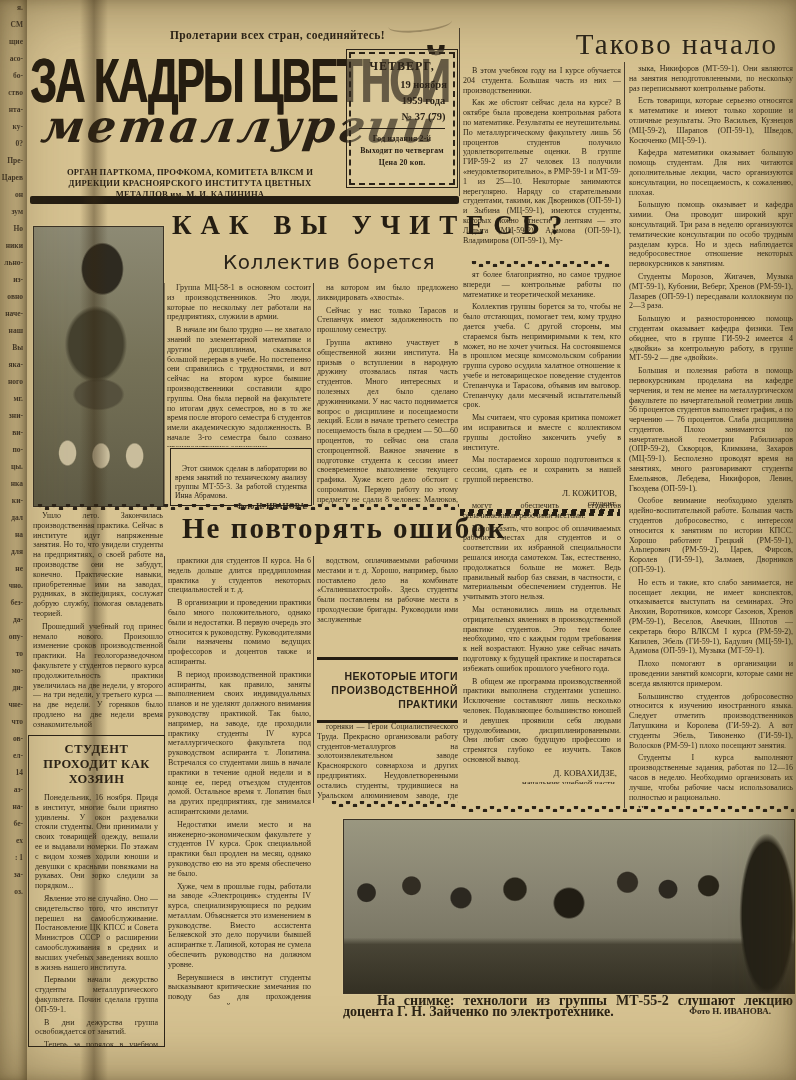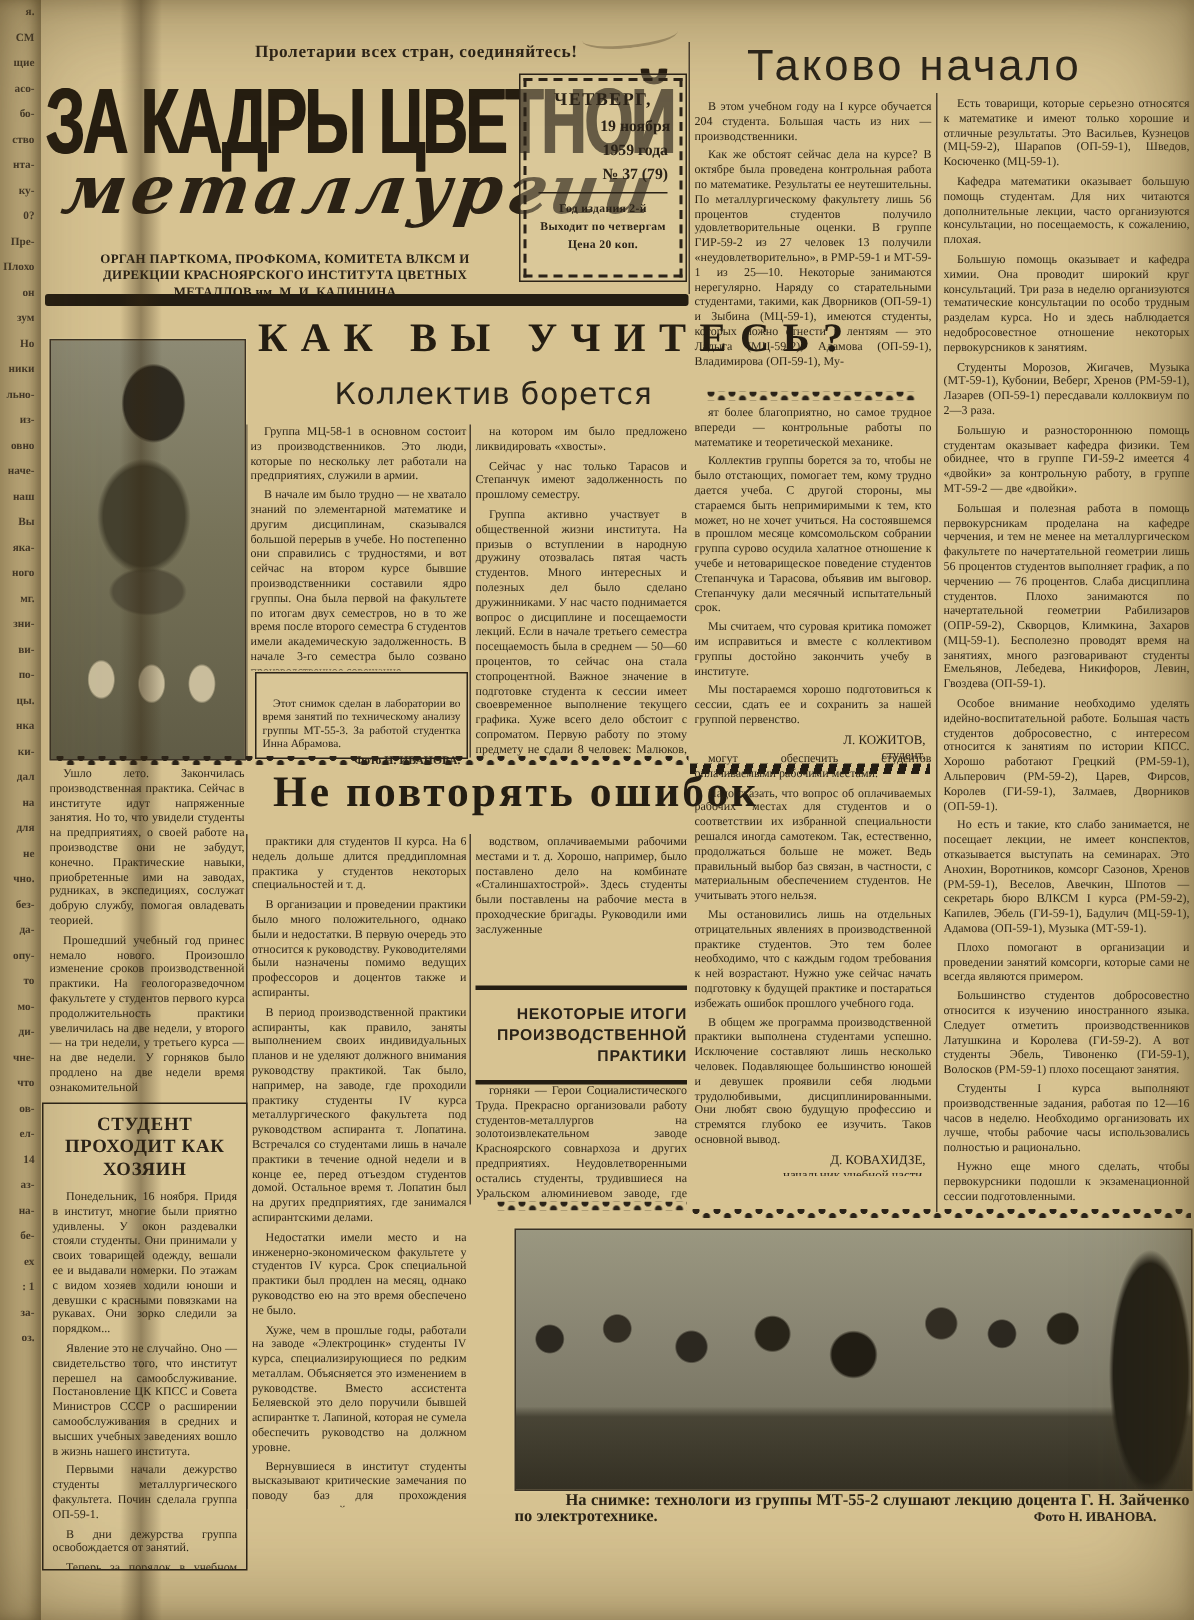--- a/index.html
+++ b/index.html
@@ -61,21 +61,21 @@
      radial-gradient(5px 5px at 4px 5px,#2b2318 42%,transparent 52%);
      background-size:14px 6px,14px 6px;background-position:0 0,7px 0;background-repeat:repeat-x;}
   .w1{left:470px;top:261px;width:140px;}
   .w2{left:460px;top:806px;width:334px;}
   .w3{left:36px;top:504px;width:423px;}
   .w4{left:330px;top:801px;width:128px;}
   .zig{left:460px;top:509px;width:160px;height:7px;background:
      repeating-linear-gradient(105deg,#241d12 0 5px,transparent 5px 9px);}
 
   
-  .takovo-title{left:498px;top:28px;width:280px;text-align:left;font-family:Liberation Sans, sans-serif;
+  .takovo-title{left:498px;top:28px;width:280px;text-align:right;font-family:Liberation Serif, serif;
         font-size:29px;letter-spacing:2px;color:#2a241a;}
   .kak-title{left:172px;top:210px;width:322px;font-family:"Liberation Serif",serif;font-weight:bold;
         font-size:27px;letter-spacing:9px;white-space:nowrap;color:#241d12;}
   .kak-sub{left:206px;top:250px;width:246px;text-align:center;font-family:"DejaVu Sans",sans-serif;
         font-size:20px;letter-spacing:.5px;color:#2a241a;}
   .nep-title{left:182px;top:512px;width:300px;font-family:"Liberation Serif",serif;font-weight:bold;
         font-size:29px;letter-spacing:2px;white-space:nowrap;color:#241d12;}
 
   
   .col{overflow:hidden;}
@@ -124,21 +124,21 @@
      radial-gradient(44px 130px at 94% 55%,#232017 56%,transparent 63%),
      linear-gradient(180deg,transparent 68%,rgba(60,56,42,.8) 72%,rgba(46,42,30,.9) 100%),
      linear-gradient(180deg,#9a9780 0%,#868270 45%,#6d6a57 100%);}
 
   
   .cap-box{left:170px;top:448px;width:142px;height:58px;border:1.5px solid #2b2318;
         box-sizing:border-box;padding:3px 4px;background:rgba(224,209,166,.25);}
   .cap-box .cap{font-size:7.6px;line-height:9px;text-align:justify;text-indent:7px;margin-top:12px;}
   .cap-box .credit{display:block;text-align:right;font-weight:bold;font-size:7.8px;margin-top:2px;}
   .photo2-cap{left:343px;top:995px;width:450px;height:34px;}
-  .photo2-cap .cap{font-size:11px;line-height:11px;text-indent:34px;text-align:justify;
+  .photo2-cap .cap{font-size:14px;line-height:11px;text-indent:34px;text-align:justify;
         font-weight:bold;color:#2c2416;width:100%;}
   .photo2-cap .credit{position:absolute;right:22px;top:11px;font-weight:bold;font-size:9px;}
 
   
   .student-box{left:28px;top:735px;width:137px;height:312px;border:1px solid #2b2318;
         box-sizing:border-box;padding:6px 6px 4px;overflow:hidden;background:rgba(224,209,166,.18);}
   .student-box h3{margin:0 0 6px;text-align:center;font-family:"Liberation Serif",serif;
         font-weight:bold;font-size:12.5px;line-height:15px;letter-spacing:.5px;}
 </style>
 </head>
@@ -150,21 +150,21 @@
       <span>я.</span>
       <span>СМ</span>
       <span>щие</span>
       <span>асо-</span>
       <span>бо-</span>
       <span>ство</span>
       <span>нта-</span>
       <span>ку-</span>
       <span>0?</span>
       <span>Пре-</span>
-      <span>Плохо</span>
+      <span>Царев</span>
       <span>он</span>
       <span>зум</span>
       <span>Но</span>
       <span>ники</span>
       <span>льно-</span>
       <span>из-</span>
       <span>овно</span>
       <span>наче-</span>
       <span>наш</span>
       <span>Вы</span>
@@ -229,20 +229,21 @@
   <div class="abs vdiv vd-f"></div>
 
   <div class="abs takovo-title">Таково начало</div>
   <div class="abs col c-takovo1">
       <p class="para">В этом учебном году на I курсе обучается 204 студента. Большая часть из них — производственники.</p>
       <p class="para">Как же обстоят сейчас дела на курсе? В октябре была проведена контрольная работа по математике. Результаты ее неутешительны. По металлургическому факультету лишь 56 процентов студентов получило удовлетворительные оценки. В группе ГИР-59-2 из 27 человек 13 получили «неудовлетворительно», в РМР-59-1 и МТ-59-1 из 25—10. Некоторые занимаются нерегулярно. Наряду со старательными студентами, такими, как Дворников (ОП-59-1) и Зыбина (МЦ-59-1), имеются студенты, которых можно отнести к лентяям — это Ладыга (МЦ-59-2), Адамова (ОП-59-1), Владимирова (ОП-59-1), Му-</p>
     </div>
   <div class="abs wavy w1"></div>
   <div class="abs col c-takovo2">
     <div>
+        <p class="para">зыка, Никифоров (МТ-59-1). Они являются на занятия неподготовленными, по нескольку раз переписывают контрольные работы.</p>
         <p class="para">Есть товарищи, которые серьезно относятся к математике и имеют только хорошие и отличные результаты. Это Васильев, Кузнецов (МЦ-59-2), Шарапов (ОП-59-1), Шведов, Косюченко (МЦ-59-1).</p>
         <p class="para">Кафедра математики оказывает большую помощь студентам. Для них читаются дополнительные лекции, часто организуются консультации, но посещаемость, к сожалению, плохая.</p>
         <p class="para">Большую помощь оказывает и кафедра химии. Она проводит широкий круг консультаций. Три раза в неделю организуются тематические консультации по особо трудным разделам курса. Но и здесь наблюдается недобросовестное отношение некоторых первокурсников к занятиям.</p>
         <p class="para">Студенты Морозов, Жигачев, Музыка (МТ-59-1), Кубонии, Веберг, Хренов (РМ-59-1), Лазарев (ОП-59-1) пересдавали коллоквиум по 2—3 раза.</p>
         <p class="para">Большую и разностороннюю помощь студентам оказывает кафедра физики. Тем обиднее, что в группе ГИ-59-2 имеется 4 «двойки» за контрольную работу, в группе МТ-59-2 — две «двойки».</p>
         <p class="para">Большая и полезная работа в помощь первокурсникам проделана на кафедре черчения, и тем не менее на металлургическом факультете по начертательной геометрии лишь 56 процентов студентов выполняет график, а по черчению — 76 процентов. Слаба дисциплина студентов. Плохо занимаются по начертательной геометрии Рабилизаров (ОПР-59-2), Скворцов, Климкина, Захаров (МЦ-59-1). Бесполезно проводят время на занятиях, много разговаривают студенты Емельянов, Лебедева, Никифоров, Левин, Гвоздева (ОП-59-1).</p>
         <p class="para">Особое внимание необходимо уделять идейно-воспитательной работе. Большая часть студентов добросовестно, с интересом относится к занятиям по истории КПСС. Хорошо работают Грецкий (РМ-59-1), Альперович (РМ-59-2), Царев, Фирсов, Королев (ГИ-59-1), Залмаев, Дворников (ОП-59-1).</p>
         <p class="para">Но есть и такие, кто слабо занимается, не посещает лекции, не имеет конспектов, отказывается выступать на семинарах. Это Анохин, Воротников, комсорг Сазонов, Хренов (РМ-59-1), Веселов, Авечкин, Шпотов — секретарь бюро ВЛКСМ I курса (РМ-59-2), Капилев, Эбель (ГИ-59-1), Бадулич (МЦ-59-1), Адамова (ОП-59-1), Музыка (МТ-59-1).</p>
         <p class="para">Плохо помогают в организации и проведении занятий комсорги, которые сами не всегда являются примером.</p>
         <p class="para">Большинство студентов добросовестно относится к изучению иностранного языка. Следует отметить производственников Латушкина и Королева (ГИ-59-2). А вот студенты Эбель, Тивоненко (ГИ-59-1), Волосков (РМ-59-1) плохо посещают занятия.</p>

